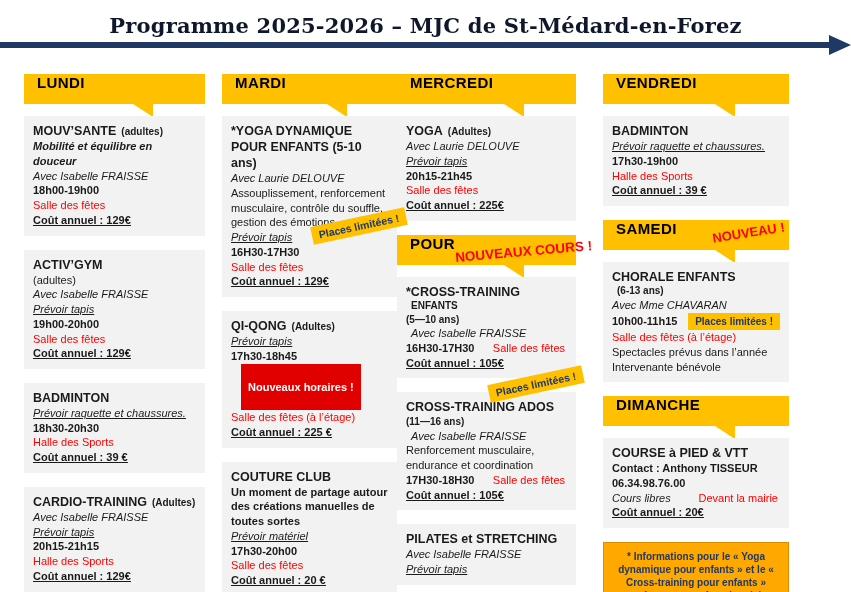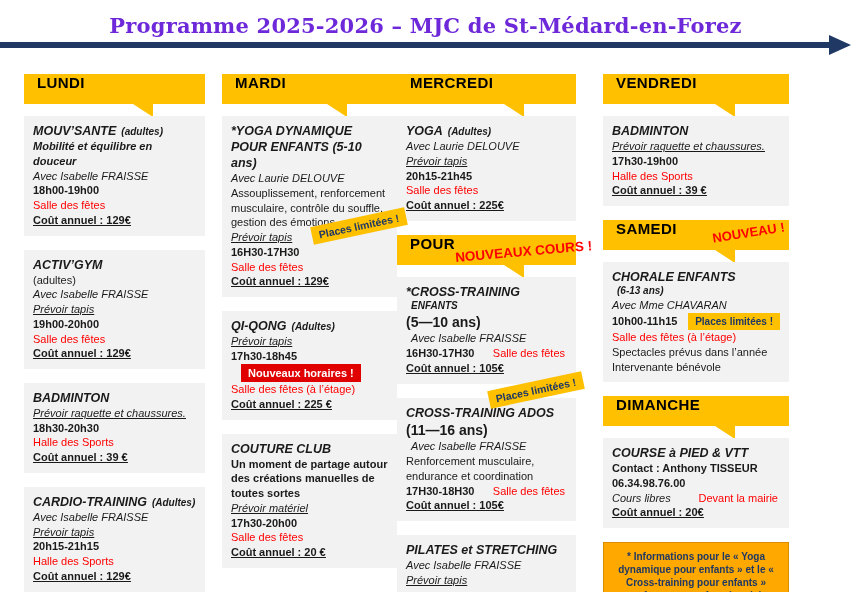--- a/index.html
+++ b/index.html
@@ -2,21 +2,21 @@
 <html><head>
 <meta charset="utf-8">
 <style>
   html,body{margin:0;padding:0;background:#fff;}
   body{width:851px;height:592px;overflow:hidden;font-family:"Liberation Sans",sans-serif;color:#1a1a1a;}
   .page{position:relative;width:851px;height:592px;background:#fff;}
 
   
   .hdr{position:relative;padding-top:13px;}
   .page-title{margin:0;text-align:center;font-family:"DejaVu Serif",serif;font-weight:bold;
-    font-size:21px;color:#6d28d9;letter-spacing:.2px;line-height:1.2;}
+    font-size:21px;color:#0f172a;letter-spacing:.2px;line-height:1.2;}
   .arrow{position:relative;height:6px;background:#1F3864;margin:4px 22px 0 0;}
   .arrow .head{position:absolute;right:-22px;top:-7px;width:0;height:0;
     border-left:22px solid #1F3864;border-top:10px solid transparent;border-bottom:10px solid transparent;}
 
   
   .grid{display:flex;align-items:flex-start;padding:26px 0 0 24px;}
   .col{flex:none;}
   .col:nth-child(1){width:181px;margin-right:17px;}
   .col:nth-child(2){width:175px;}
   .col:nth-child(3){width:179px;margin-right:27px;}
@@ -32,40 +32,40 @@
   .bbadge.pos-jeudi{left:58px;top:9px;font-size:13.5px;transform:rotate(-5deg);}
   .bbadge.pos-samedi{right:4px;top:5px;font-size:13px;transform:rotate(-9deg);}
 
   
   .card{position:relative;background:#F2F2F2;padding:7px 9px 8px 9px;margin-bottom:14px;
     font-size:11px;line-height:1.34;}
   .line{display:flex;flex-wrap:wrap;align-items:baseline;}
   .line .part{min-width:0;}
   .line .part + .part{margin-left:5px;}
   .line.between .part + .part{margin-left:auto;padding-right:2px;}
-  .t{font-weight:bold;font-size:12.5px;line-height:1.28;font-style:italic;}
+  .t{font-weight:bold;font-size:12.5px;line-height:1.28;}
   .suffix{font-weight:bold;font-size:10px;margin-left:5px;white-space:nowrap;}
   .bi{font-weight:bold;font-style:italic;}
   .i{font-style:italic;}
   .iu{font-style:italic;text-decoration:underline;}
   .b{font-weight:700;align-items:center;}
   .sb{font-weight:600;}
-  .small-b{font-weight:bold;font-size:14px;}
+  .small-b{font-weight:bold;font-size:10px;}
   .red{color:#FF0000;}
   .cost{text-decoration:underline;font-weight:600;}
 
   
   .badge{display:inline-block;background:#FFC000;color:#1F3864;font-weight:bold;font-size:10.5px;
     padding:2px 7px;white-space:nowrap;}
   .badge.rot{position:absolute;transform:rotate(-12deg);z-index:3;}
   .badge.pos-yoga{right:-10px;bottom:62px;}
   .badge.pos-cross{right:-8px;bottom:-15px;}
   .badge.flat{font-size:10px;}
   .line.between .badge{margin-left:auto;}
-  .badge.redbg{background:#E00000;color:#fff;font-size:11px;padding:2px 7px;margin-left:10px;}
+  .badge.redbg{background:#E00000;color:#fff;font-size:11px;padding:16px 7px;margin-left:10px;}
 
   
   .note{background:#FFA800;border:1px solid #D98C00;padding:7px 8px;text-align:center;
     color:#1F3864;margin-bottom:12px;}
   .note-bold{display:block;font-weight:bold;font-size:10px;line-height:1.3;}
   .note-small{display:block;font-weight:600;font-size:9px;line-height:1.32;margin-top:1px;}
 </style>
 </head>
 <body>
 

